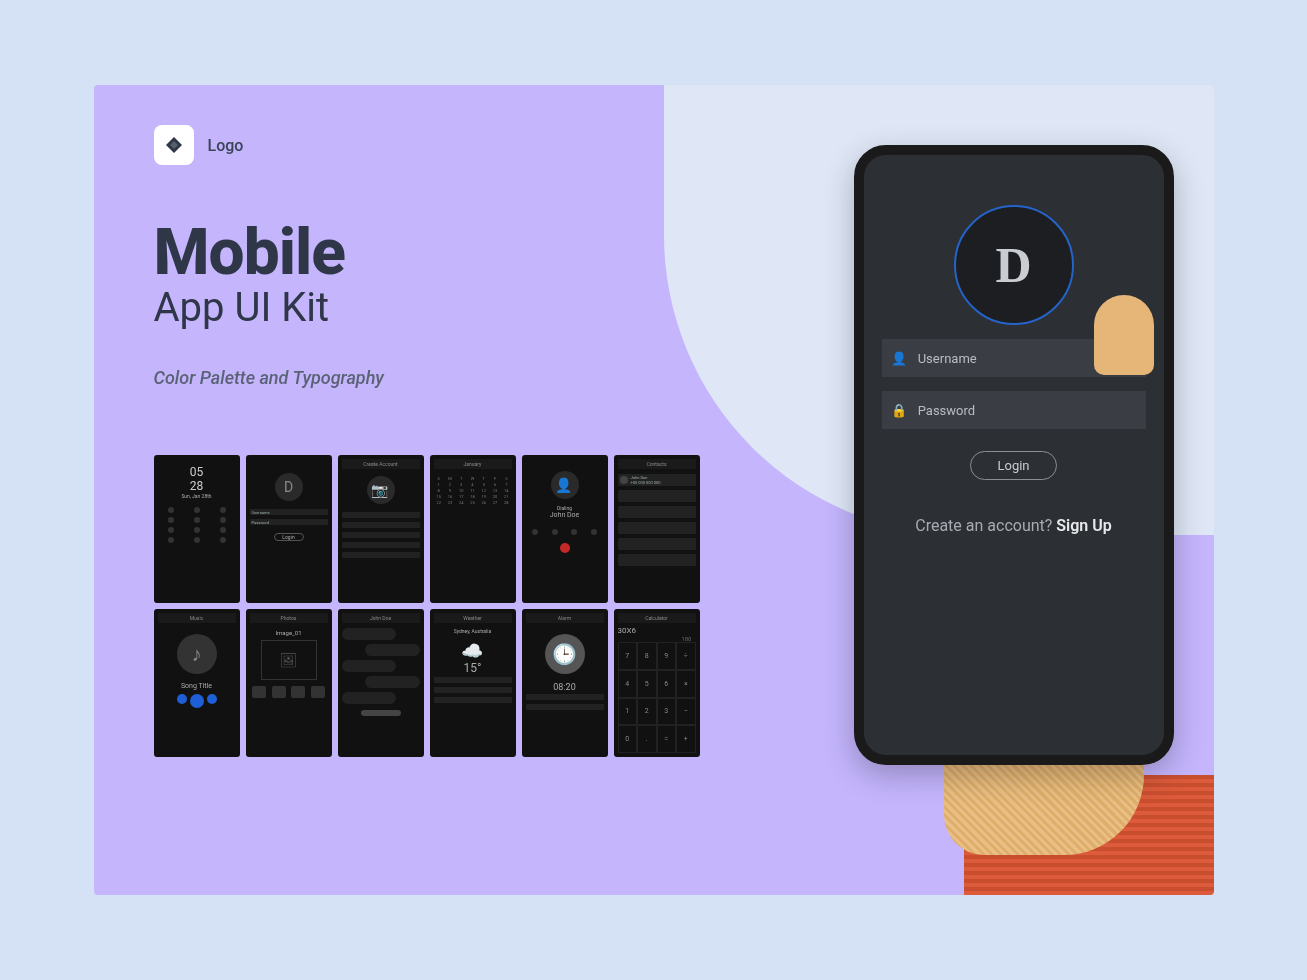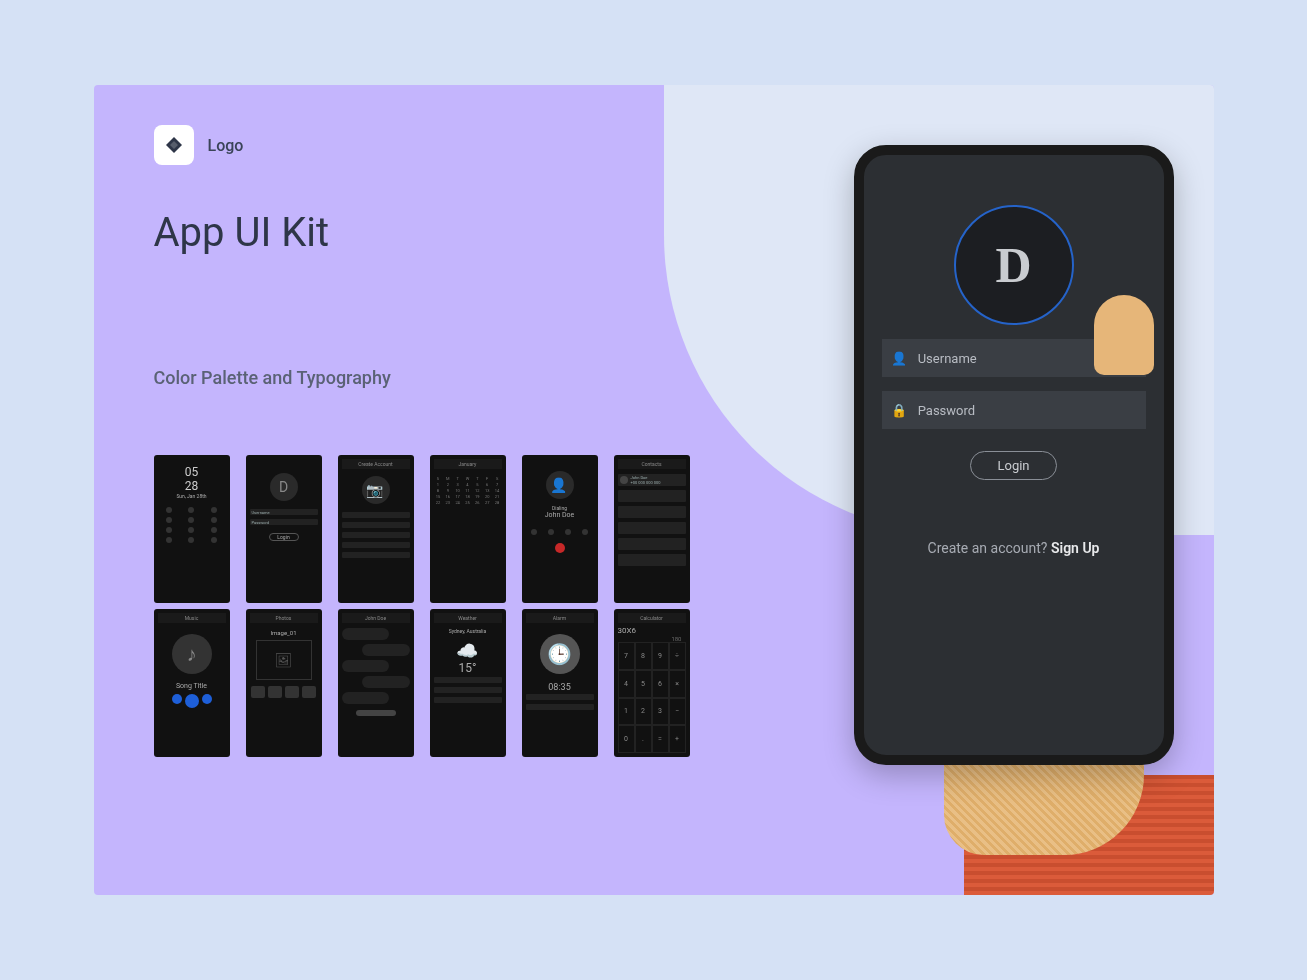--- a/index.html
+++ b/index.html
@@ -7,24 +7,24 @@
 .canvas { width:1120px; height:810px; background:#c4b5fd; border-radius:4px; position:relative; overflow:hidden; }
 .swoosh { position:absolute; right:-50px; top:-50px; width:600px; height:500px; background:#dfe7f6; border-radius:0 0 0 300px; }
 
 .logo-row { position:absolute; left:60px; top:40px; display:flex; align-items:center; gap:14px; }
 .logo-badge { width:40px; height:40px; background:#fff; border-radius:8px; display:flex; align-items:center; justify-content:center; }
 .logo-text { color:#3a4358; font-size:16px; font-weight:500; }
 
 .headline { position:absolute; left:60px; top:130px; color:#2e3648; }
 .headline h1 { font-size:64px; font-weight:800; letter-spacing:-1px; }
 .headline h2 { font-size:40px; font-weight:400; margin-top:-6px; }
-.sub { position:absolute; left:60px; top:280px; color:#5a6275; font-size:18px; line-height:1.4; font-weight:500; }
+.sub { position:absolute; left:60px; top:280px; color:#5a6275; font-size:18px; line-height:1.4; font-weight:500;font-style:italic; }
 
 .grid { position:absolute; left:60px; top:370px; display:grid; grid-template-columns:repeat(6,86px); gap:6px; }
-.mini { width:76px; height:148px; background:#111; border-radius:3px; color:#9aa; font-size:6px; padding:4px; display:flex; flex-direction:column; position:relative; overflow:hidden; }
+.mini { width:86px; height:148px; background:#111; border-radius:3px; color:#9aa; font-size:6px; padding:4px; display:flex; flex-direction:column; position:relative; overflow:hidden; }
 .mini .bar { height:10px; background:#1a1a1a; display:flex; align-items:center; justify-content:center; font-size:5px; color:#888; margin-bottom:3px; }
 .mini .big { font-size:12px; color:#ccc; text-align:center; margin-top:6px; }
 .mini .circle { width:28px; height:28px; border-radius:50%; background:#2a2a2a; margin:6px auto; display:flex; align-items:center; justify-content:center; color:#888; font-size:14px; }
 .mini .row { display:flex; justify-content:space-around; margin:2px 0; }
 .mini .row span { width:6px; height:6px; background:#333; border-radius:50%; }
 .mini .line { height:6px; background:#222; margin:2px 0; border-radius:1px; }
 .mini .note-circ { width:40px; height:40px; border-radius:50%; background:#333; margin:8px auto; display:flex; align-items:center; justify-content:center; font-size:20px; color:#888; }
 .mini .ctrl { display:flex; justify-content:center; gap:3px; margin-top:4px; }
 .mini .ctrl b { width:10px; height:10px; background:#1e5fd8; border-radius:50%; }
 .mini .ctrl b.m { width:14px; height:14px; }
@@ -36,21 +36,21 @@
 .mini .redbtn { width:10px; height:10px; background:#c62828; border-radius:50%; margin:6px auto 0; }
 .mini .pill { width:40px; height:6px; background:#444; border-radius:3px; margin:4px auto; }
 
 
 .phone-wrap { position:absolute; right:40px; top:60px; width:380px; height:720px; z-index:5; }
 .phone { width:320px; height:620px; background:#2c2f33; border-radius:32px; border:10px solid #1a1a1a; position:absolute; right:0; top:0; padding:20px 18px; display:flex; flex-direction:column; align-items:center; box-shadow:0 10px 30px rgba(0,0,0,.25); }
 .phone-logo { width:120px; height:120px; border-radius:50%; border:2px solid #2563c9; display:flex; align-items:center; justify-content:center; margin-top:30px; background:#1c1e22; }
 .phone-logo span { color:#c9ccd0; font-size:50px; font-weight:700; font-family:Georgia,serif; }
 .field { width:100%; background:#3a3e44; height:38px; margin-top:14px; display:flex; align-items:center; padding:0 10px; gap:10px; color:#b8bcc3; font-size:13px; }
 .login-btn { margin-top:22px; padding:6px 26px; border:1px solid #8a8f97; border-radius:16px; color:#c9ccd0; font-size:13px; }
-.signup-row { margin-top:60px; color:#a7abb3; font-size:14px; }
+.signup-row { margin-top:36px; color:#a7abb3; font-size:16px; }
 .signup-row b { color:#e8e9eb; font-weight:600; }
 
 
 .hand { position:absolute; right:-20px; bottom:-20px; width:430px; height:420px; z-index:4; }
 .thumb { position:absolute; right:20px; top:150px; width:60px; height:80px; background:#e6b679; border-radius:30px 30px 10px 10px; z-index:6; }
 .finger { position:absolute; left:130px; top:40px; width:70px; height:240px; background:repeating-linear-gradient(45deg,#e9bf85,#e9bf85 3px,#dfae6a 3px,#dfae6a 6px); border-radius:35px; transform:rotate(30deg); z-index:7; }
 .fist { position:absolute; left:140px; bottom:60px; width:200px; height:170px; background:repeating-linear-gradient(45deg,#e9bf85,#e9bf85 3px,#dfae6a 3px,#dfae6a 6px); border-radius:30px 30px 80px 40px; z-index:3; }
 .cuff { position:absolute; right:-10px; bottom:-20px; width:280px; height:160px; background:repeating-linear-gradient(0deg,#db5b3a,#db5b3a 4px,#c94e2f 4px,#c94e2f 8px); border-radius:30px 0 0 30px; z-index:2; }
 </style>
 </head>
@@ -63,20 +63,21 @@
     <div class="logo-badge">
       <svg width="20" height="20" viewBox="0 0 20 20">
           <polygon points="10,2 18,10 10,18 2,10" fill="#2e3648"></polygon>
           <polygon points="10,6 14,10 10,14 6,10" fill="#fff" opacity=".2"></polygon>
         </svg>
     </div>
     <span class="logo-text">Logo</span>
   </div>
 
   <div class="headline">
+    <h1>Mobile</h1>
     <h2>App UI Kit</h2>
   </div>
   <div class="sub">
     <div>Color Palette and Typography</div>
   </div>
 
   <div class="grid">
 
     <div class="mini">
       <div class="big" style="white-space:pre">05
@@ -220,21 +221,21 @@
       <div class="center-txt" style="font-size:5px;margin-top:2px">Sydney, Australia</div>
       <div class="center-txt" style="font-size:18px;margin-top:6px">☁️</div>
       <div class="center-txt" style="font-size:12px">15°</div>
       <div class="line"></div>
         <div class="line"></div>
         <div class="line"></div>
     </div>
     <div class="mini">
       <div class="bar">Alarm</div>
       <div class="note-circ" style="background:#555">🕒</div>
-      <div class="center-txt" style="font-size:9px">08:35</div>
+      <div class="center-txt" style="font-size:9px">08:20</div>
       <div class="line"></div>
         <div class="line"></div>
     </div>
     <div class="mini">
       <div class="bar">Calculator</div>
       <div class="center-txt" style="font-size:8px;text-align:left;padding-right:4px">30X6</div>
       <div class="center-txt" style="font-size:6px;text-align:right;padding-right:4px;color:#666">180</div>
       <div class="keypad">
         <span>7</span>
           <span>8</span>

